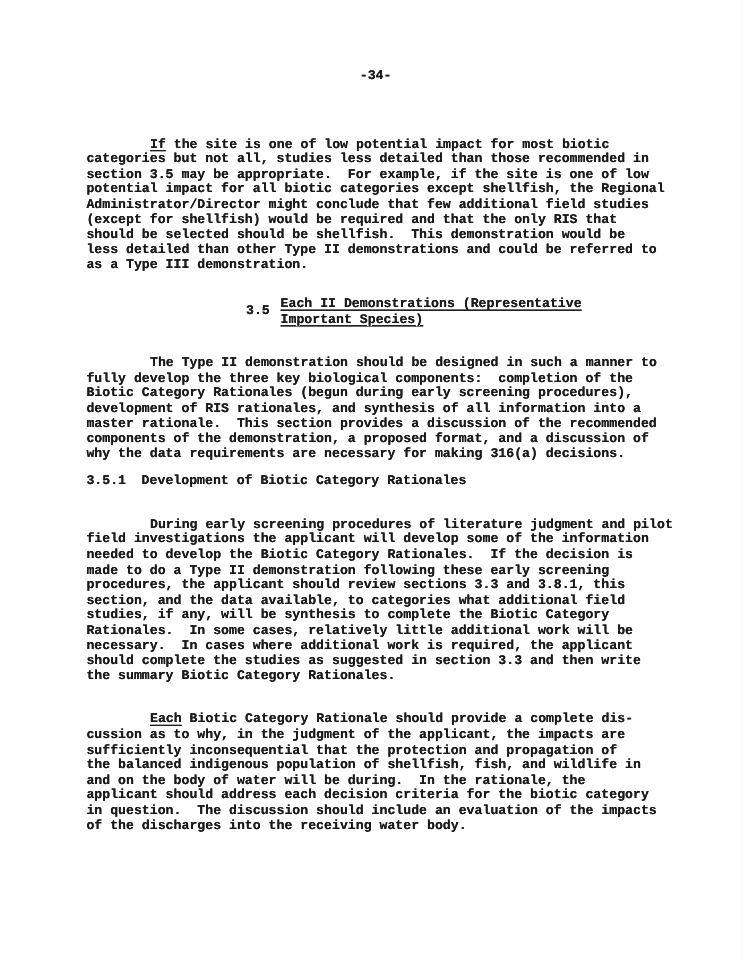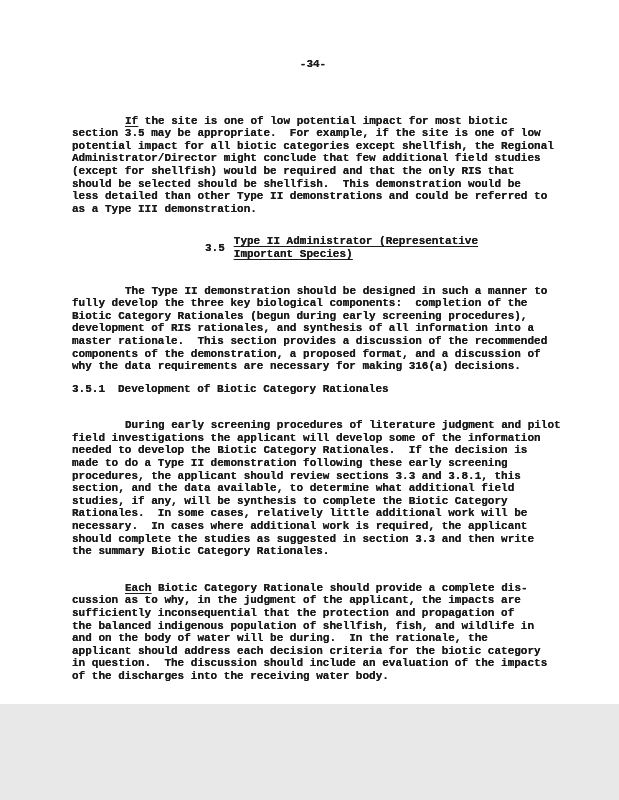--- a/index.html
+++ b/index.html
@@ -3,21 +3,21 @@
 <meta charset="utf-8">
 <style>
   html, body {
     margin: 0;
     padding: 0;
     background: #e8e8e8;
   }
   .page {
     position: relative;
     width: 619px;
-    height: 704px;
+    height: 800px;
     margin: 0 auto;
     background: #ffffff;
     overflow: hidden;
     font-family: "Liberation Mono", "DejaVu Sans Mono", monospace;
     font-weight: bold;
     font-size: 11px;
     line-height: 12.6px;
     color: #1b1b1b;
     text-shadow: 0 0 0.4px #1b1b1b;
   }
@@ -62,33 +62,34 @@
 </head>
 <body>
 
 <div class="page">
   <div class="content">
 
     <div class="page-number">-34-</div>
 
     <div class="para-1">
       <div class="line indent"><span class="u">If</span><span> the site is one of low potential impact for most biotic</span></div>
+      <div class="line">categories but not all, studies less detailed than those recommended in</div>
       <div class="line">section 3.5 may be appropriate.  For example, if the site is one of low</div>
       <div class="line">potential impact for all biotic categories except shellfish, the Regional</div>
       <div class="line">Administrator/Director might conclude that few additional field studies</div>
       <div class="line">(except for shellfish) would be required and that the only RIS that</div>
       <div class="line">should be selected should be shellfish.  This demonstration would be</div>
       <div class="line">less detailed than other Type II demonstrations and could be referred to</div>
       <div class="line">as a Type III demonstration.</div>
     </div>
 
     <div class="heading-3-5">
       <span class="hnum">3.5</span>
       <span class="htitle">
-        <div class="line u">Type II Administrator (Representative</div>
+        <div class="line u">Each II Demonstrations (Representative</div>
         <div class="line u">Important Species)</div>
       </span>
     </div>
 
     <div class="para-2">
       <div class="line indent">The Type II demonstration should be designed in such a manner to</div>
       <div class="line">fully develop the three key biological components:  completion of the</div>
       <div class="line">Biotic Category Rationales (begun during early screening procedures),</div>
       <div class="line">development of RIS rationales, and synthesis of all information into a</div>
       <div class="line">master rationale.  This section provides a discussion of the recommended</div>
@@ -100,21 +101,21 @@
       <span class="hnum">3.5.1</span>
       <span class="line">Development of Biotic Category Rationales</span>
     </div>
 
     <div class="para-3">
       <div class="line indent">During early screening procedures of literature judgment and pilot</div>
       <div class="line">field investigations the applicant will develop some of the information</div>
       <div class="line">needed to develop the Biotic Category Rationales.  If the decision is</div>
       <div class="line">made to do a Type II demonstration following these early screening</div>
       <div class="line">procedures, the applicant should review sections 3.3 and 3.8.1, this</div>
-      <div class="line">section, and the data available, to determine what additional field</div>
+      <div class="line">section, and the data available, to categories what additional field</div>
       <div class="line">studies, if any, will be synthesis to complete the Biotic Category</div>
       <div class="line">Rationales.  In some cases, relatively little additional work will be</div>
       <div class="line">necessary.  In cases where additional work is required, the applicant</div>
       <div class="line">should complete the studies as suggested in section 3.3 and then write</div>
       <div class="line">the summary Biotic Category Rationales.</div>
     </div>
 
     <div class="para-4">
       <div class="line indent"><span class="u">Each</span><span> Biotic Category Rationale should provide a complete dis-</span></div>
       <div class="line">cussion as to why, in the judgment of the applicant, the impacts are</div>

